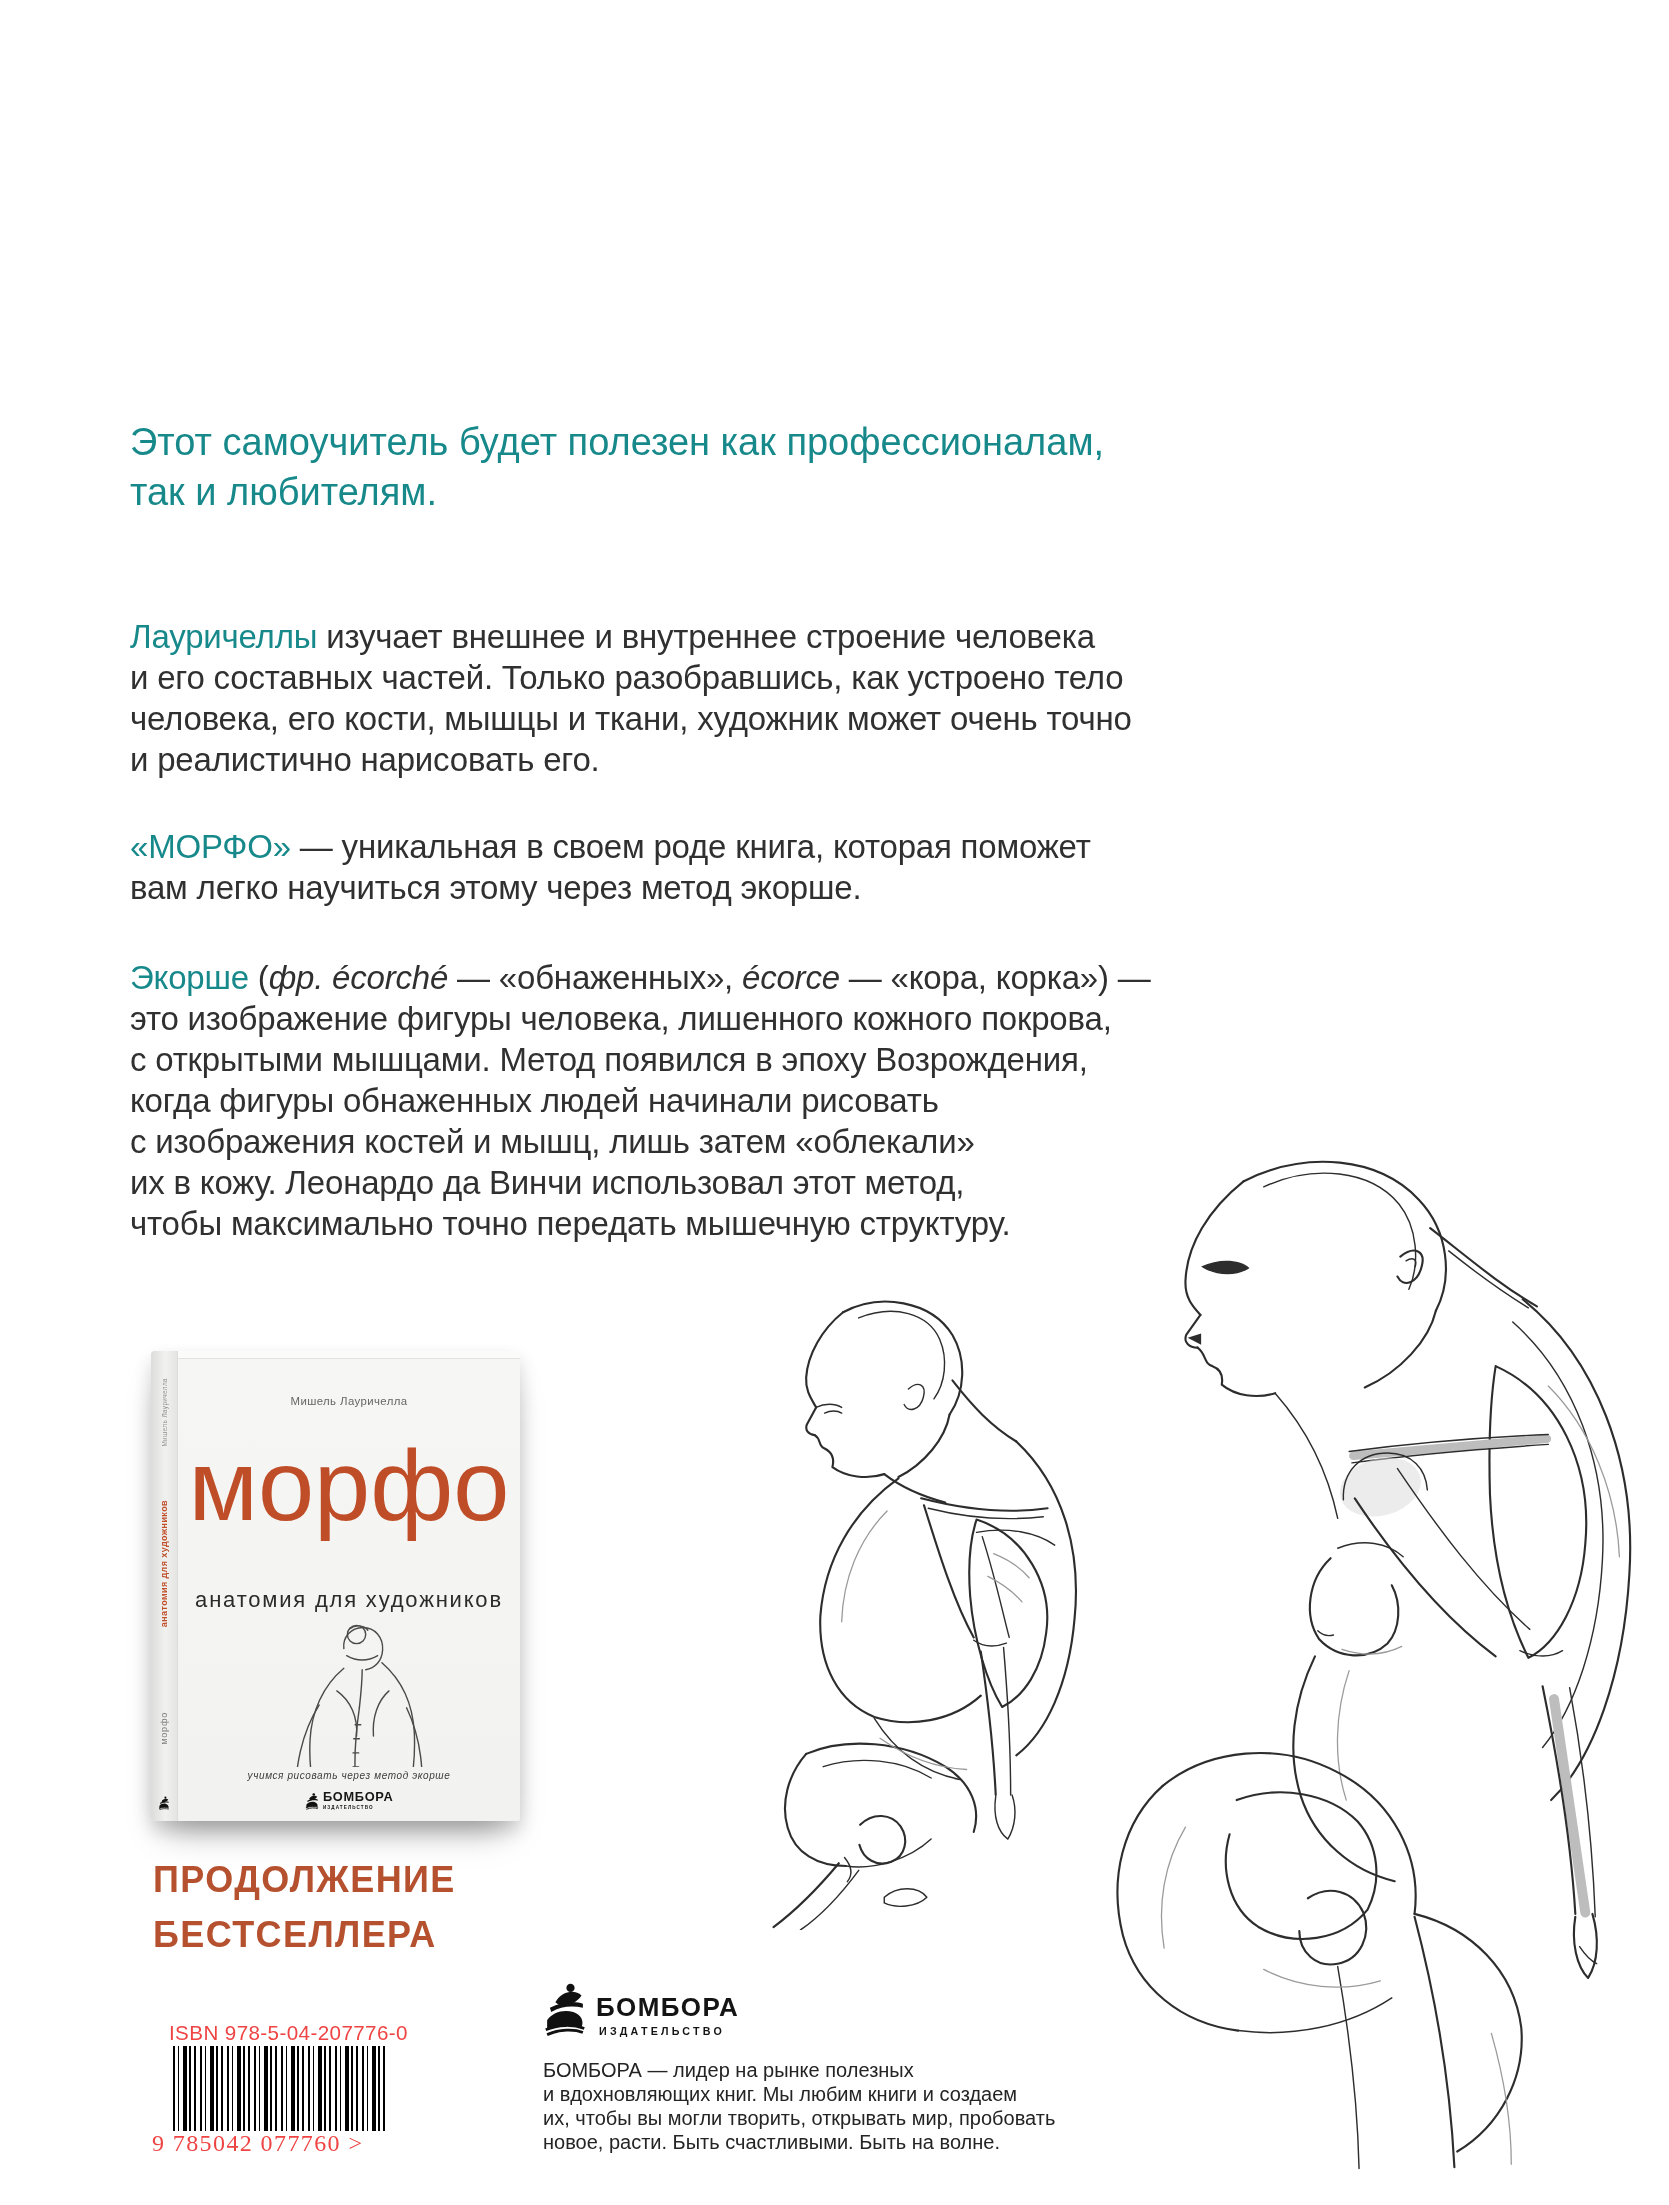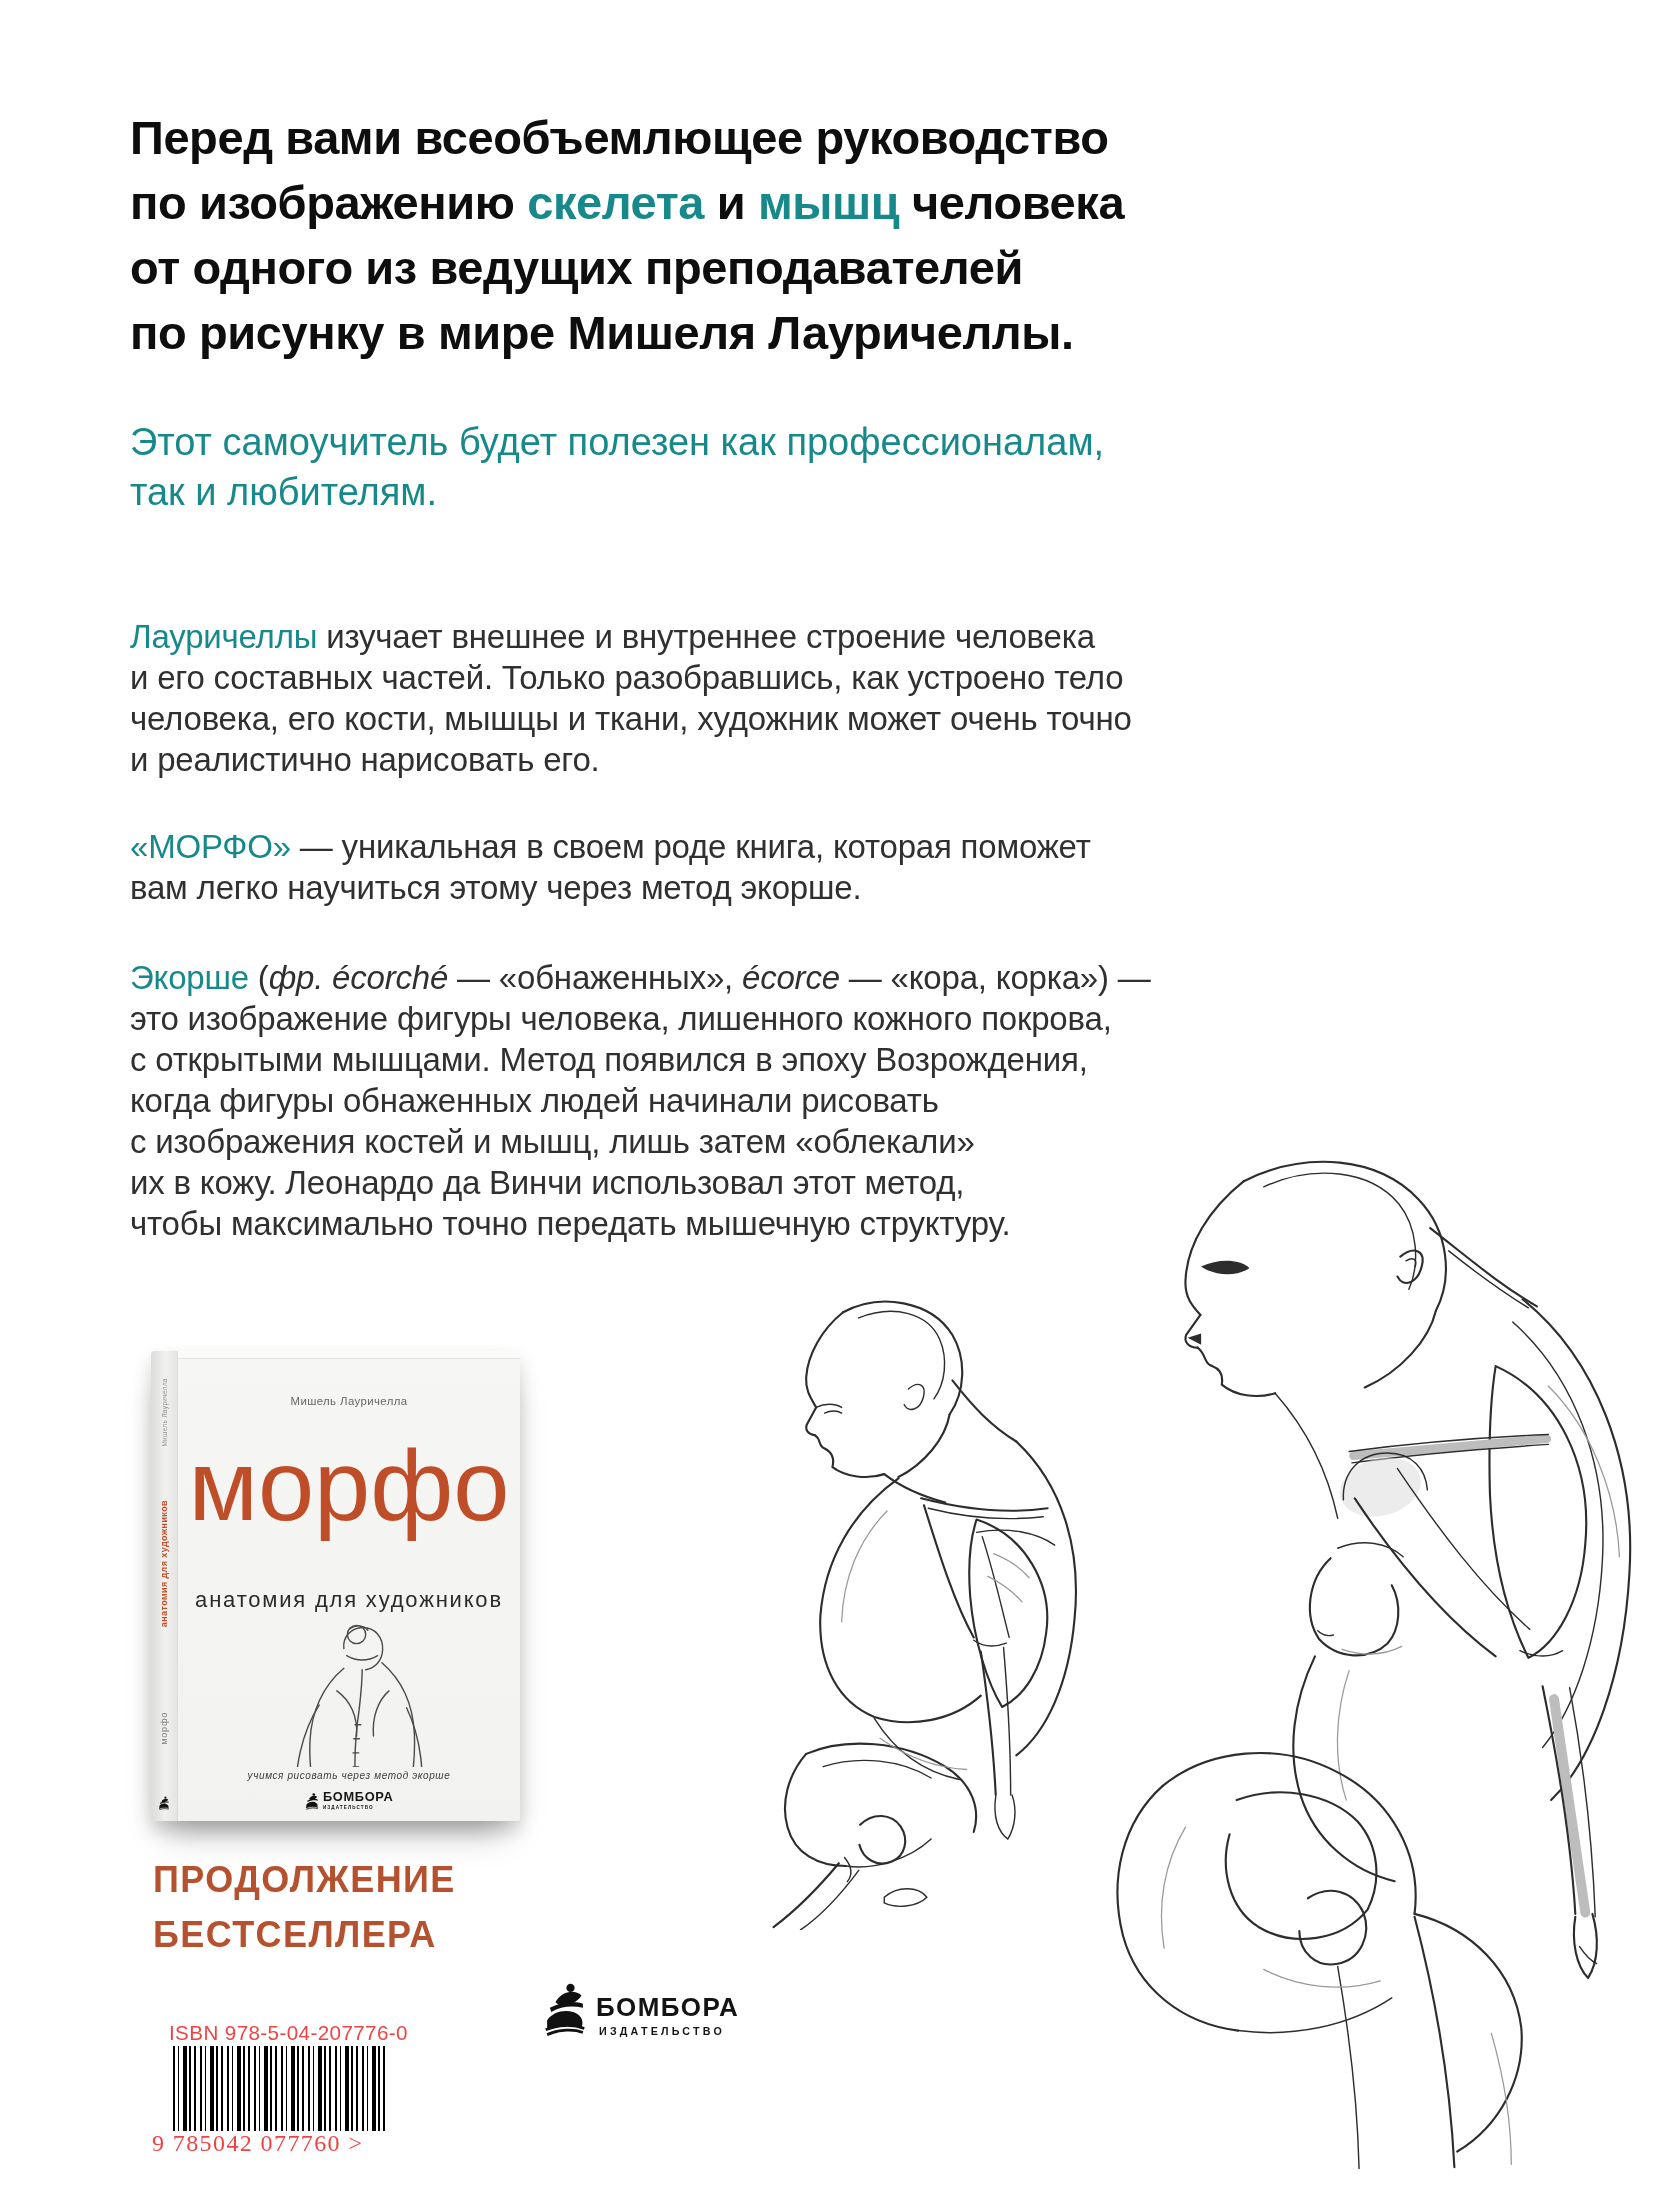--- a/index.html
+++ b/index.html
@@ -72,24 +72,20 @@
   svg .ln2{fill:none;stroke:#2d2d2d;stroke-width:2;stroke-linecap:round;stroke-linejoin:round;}
   svg .sh{fill:none;stroke:#9a9a9a;stroke-width:1.8;stroke-linecap:round;}
   svg .bone{fill:none;stroke:#bdbdbd;stroke-linecap:round;}
   svg .cv{fill:none;stroke:#4a4a4a;stroke-width:2;stroke-linecap:round;stroke-linejoin:round;}
 </style>
 </head>
 <body>
 
 <div class="page">
 
-  <div class="abs headline pre"><span>Перед вами всеобъемлющее руководство
-по изображению </span><span class="accent">скелета</span><span> и </span><span class="accent">мышц</span><span> человека
-от одного из ведущих преподавателей
-по рисунку в мире Мишеля Лауричеллы.</span></div>
 
   <div class="abs subhead pre">Этот самоучитель будет полезен  как профессионалам,
 так и любителям.</div>
 
   <div class="abs para p1 pre"><span class="accent">Лауричеллы</span><span> изучает внешнее и внутреннее строение человека
 и его составных частей. Только разобравшись, как устроено тело
 человека, его кости, мышцы и ткани, художник может очень точно
 и реалистично нарисовать его.</span></div>
 
   <div class="abs para p2 pre"><span class="accent">«МОРФО»</span><span> — уникальная в своем роде книга, которая поможет
@@ -169,20 +165,24 @@
   <svg class="abs pub-icon" viewBox="0 0 64 78">
     <circle cx="40" cy="9" r="6" fill="#111"></circle>
     <path d="M18,30 C26,14 46,10 56,20 C50,30 36,36 26,36 Z" fill="#111"></path>
     <path d="M10,38 C26,30 46,28 58,32 L58,38 C42,34 26,36 12,44 Z" fill="#111"></path>
     <path d="M6,56 C14,44 30,40 44,44 C56,48 60,58 56,66 C40,60 22,62 6,70 Z" fill="#111"></path>
     <path d="M4,70 C22,62 44,62 60,68" stroke="#111" stroke-width="4" fill="none"></path>
     <path d="M6,77 C24,69 46,69 58,74" stroke="#111" stroke-width="4" fill="none"></path>
   </svg>
   <div class="abs pub-name">БОМБОРА</div>
   <div class="abs pub-subname">ИЗДАТЕЛЬСТВО</div>
+  <div class="abs pub-desc pre">БОМБОРА — лидер на рынке полезных
+и вдохновляющих книг. Мы любим книги и создаем
+их, чтобы вы могли творить, открывать мир, пробовать
+новое, расти. Быть счастливыми. Быть на волне.</div>
 
   <svg class="abs sk1" viewBox="0 0 500 890">
     <path class="ln" d="M148,20 C200,-8 272,4 302,52 C322,86 320,132 298,164"></path>
     <path class="ln2" d="M170,28 C220,8 268,22 284,58 C296,86 292,120 276,142"></path>
     <path class="ln" d="M148,20 C118,44 98,80 96,112 C95,130 102,140 110,154"></path>
     <path class="ln2" d="M110,154 C122,148 136,148 146,154"></path>
     <path class="ln" d="M110,154 L97,178 C94,186 99,192 108,193"></path>
     <path class="ln" d="M108,193 C118,199 112,208 122,212 C132,217 136,226 133,238 C152,252 182,256 206,248"></path>
     <path class="ln2" d="M122,162 C130,158 140,158 146,162"></path>
     <path class="ln2" d="M240,128 C254,116 266,122 261,140 C256,158 240,162 234,150"></path>

